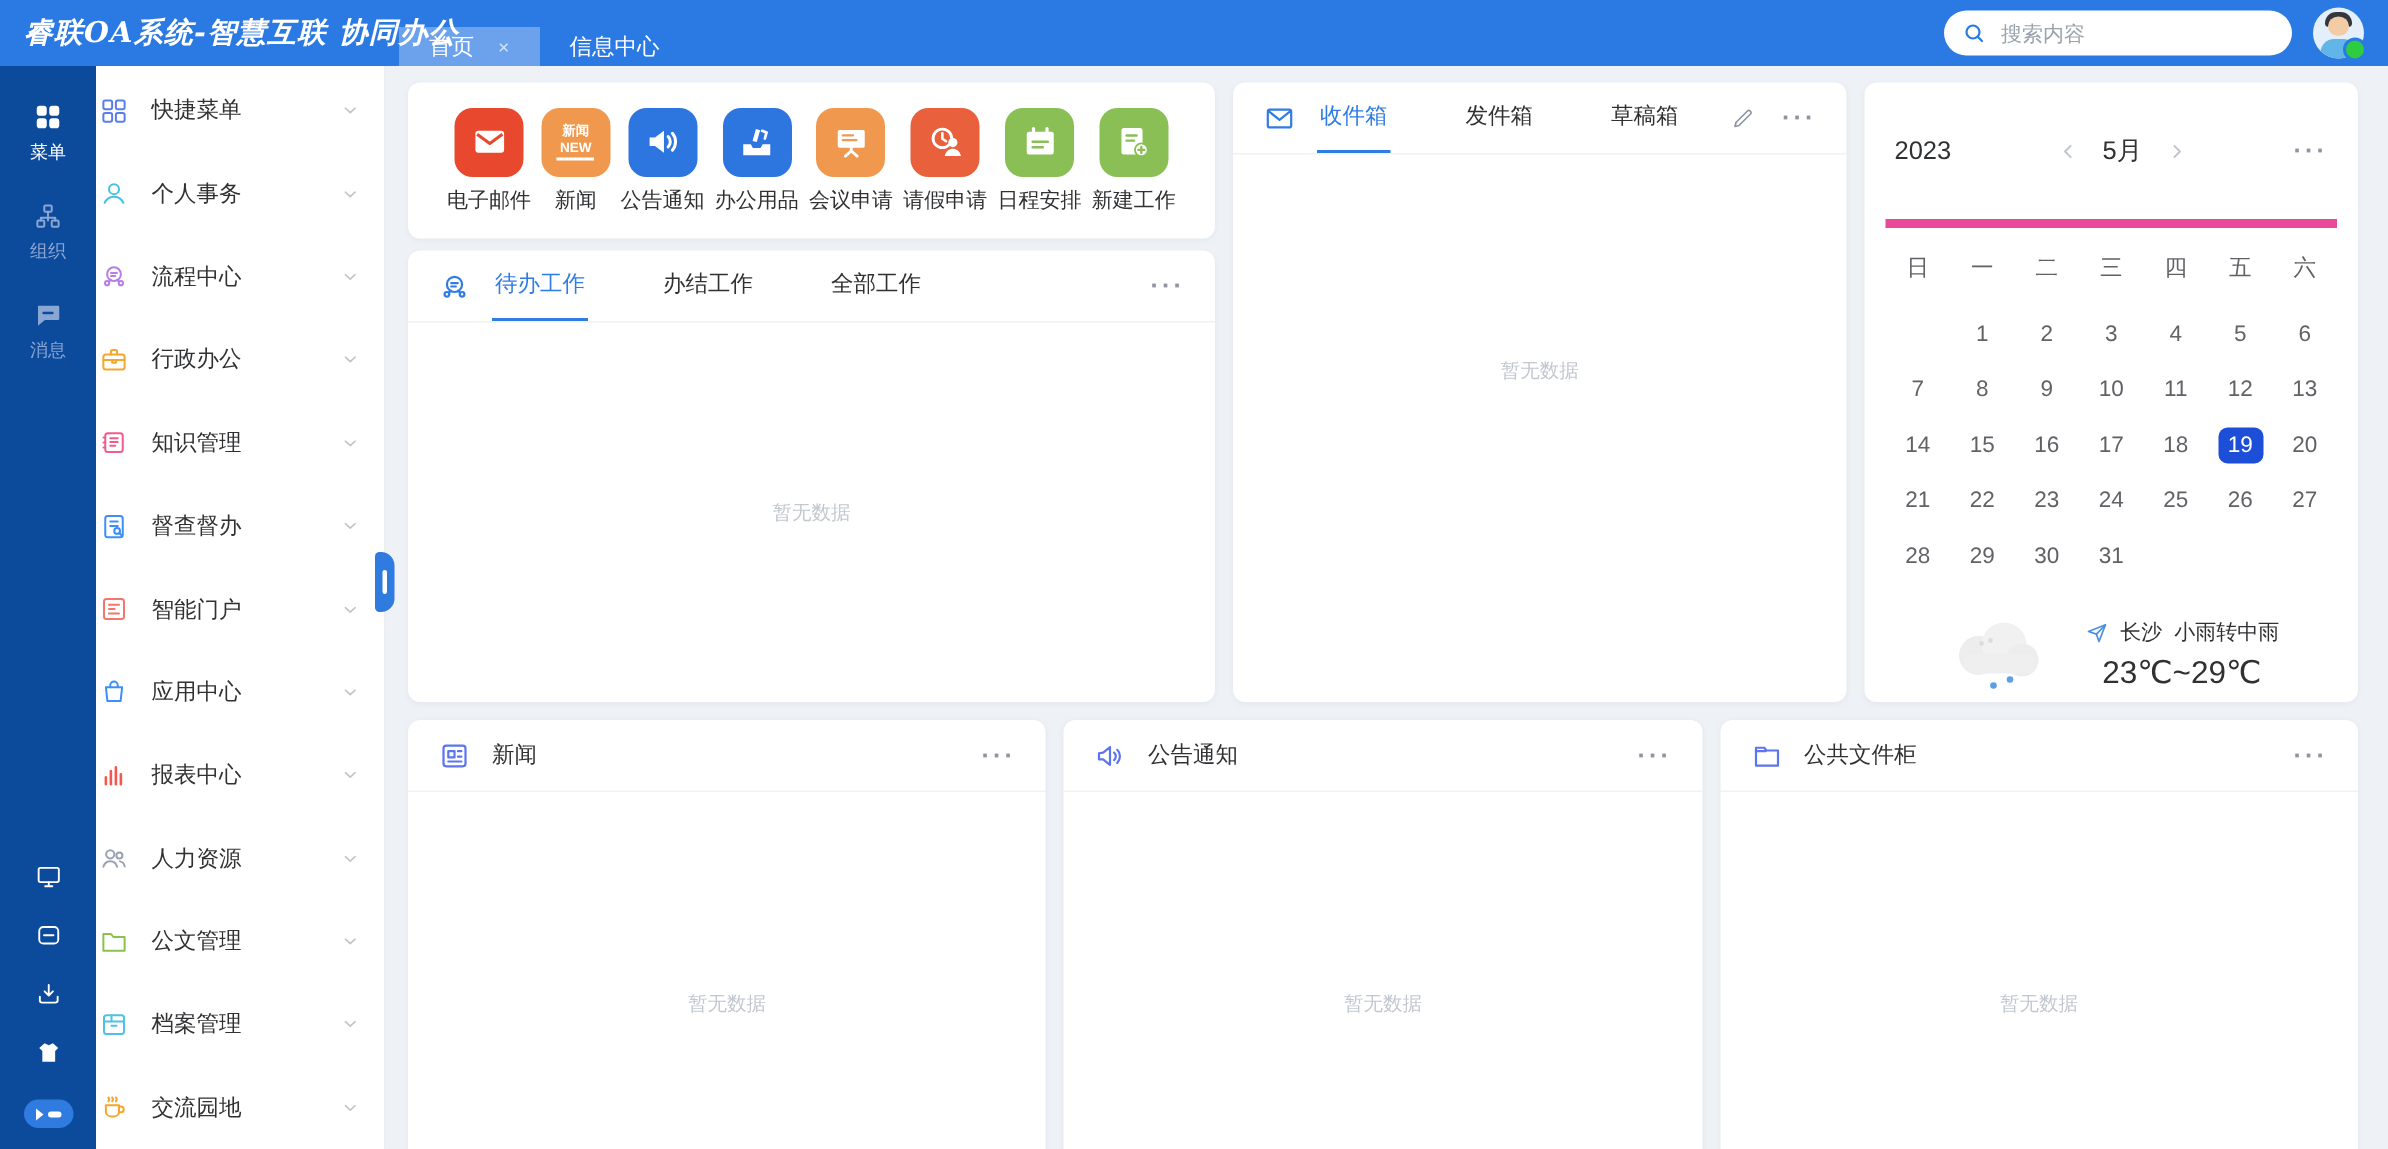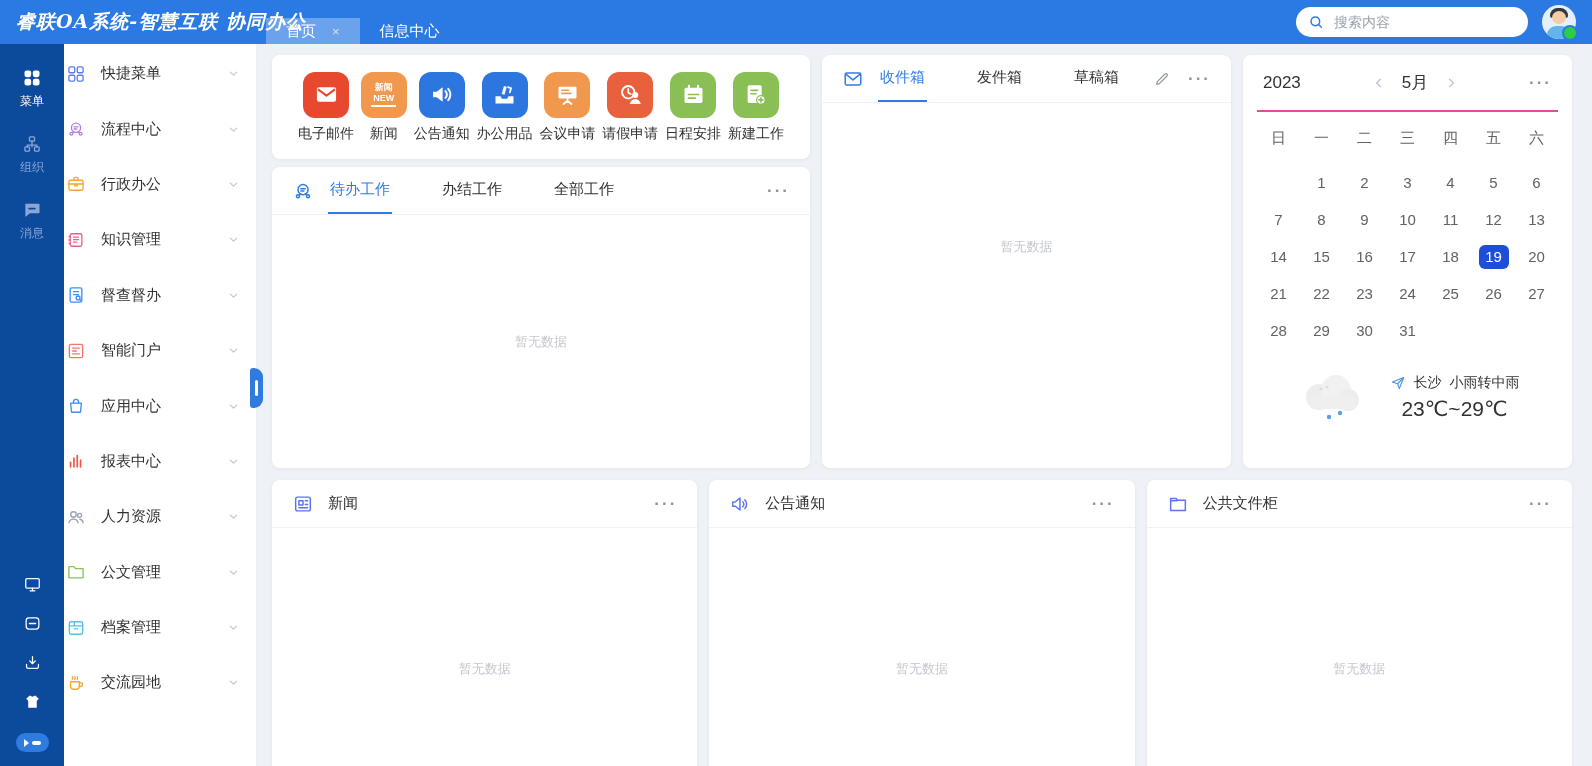--- a/index.html
+++ b/index.html
@@ -69,21 +69,21 @@
   .head-actions{margin-left:auto;display:flex;align-items:center;gap:18px;color:#8f94a3}
   .pencil{cursor:pointer}
   .pencil svg{width:16px;height:16px}
   .dots{cursor:pointer;font-weight:700;font-size:17px;letter-spacing:2px;line-height:1;color:#8f94a3}
   .dots::before{content:"\00B7\00B7\00B7"}
   .card-body{flex:1;display:flex;align-items:center;justify-content:center;color:#c3c7cf;font-size:13px}
   .mail-card{flex:1}
   .mail-card .card-body{align-items:flex-start;padding-top:135px}
   
   .cal-card{width:301px;display:flex;flex-direction:column;padding:0 14px}
-  .cal-head{height:55px;display:flex;align-items:center;border-bottom:2px solid #ec4899;padding:0 6px;flex:none}
+  .cal-head{height:55px;display:flex;align-items:center;border-bottom:6px solid #ec4899;padding:18px 6px;flex:none}
   .cal-year{font-size:17px;color:#303133}
   .cal-nav{flex:1;display:flex;align-items:center;justify-content:center;gap:16px}
   .cal-arrow{color:#c0c4cc;cursor:pointer}
   .cal-arrow svg{width:14px;height:14px}
   .cal-month{font-size:17px;color:#303133}
   .cal-grid{display:grid;grid-template-columns:repeat(7,1fr);padding-top:8px}
   .cal-wd{height:36px;display:flex;align-items:center;justify-content:center;font-size:15px;color:#606266}
   .cal-day{height:37px;display:flex;align-items:center;justify-content:center;cursor:pointer}
   .cal-day span{min-width:30px;height:24px;display:flex;align-items:center;justify-content:center;border-radius:6px;font-size:15px;color:#606266}
   .cal-day.selected span{background:#1d4ed8;color:#fff}
@@ -220,20 +220,32 @@
           <rect x="3.5" y="13.5" width="7" height="7" rx="1.5"></rect>
           <rect x="13.5" y="13.5" width="7" height="7" rx="1.5"></rect>
         </svg>
       </span>
       <span class="si-label">快捷菜单</span>
       <svg class="chev" viewBox="0 0 24 24" fill="none" stroke="currentColor" stroke-width="2" stroke-linecap="round" stroke-linejoin="round">
         <path d="M6 9.5l6 5.5 6-5.5"></path>
       </svg>
     </div>
 
+    <div class="side-item">
+      <span class="si-icon" style="color: rgb(64, 195, 227);">
+        <svg viewBox="0 0 24 24" fill="none" stroke="currentColor" stroke-width="1.6" stroke-linecap="round" stroke-linejoin="round">
+          <circle cx="12" cy="8.5" r="4"></circle>
+          <path d="M4.5 19.5c1.6-3.8 5-5 7.5-5s5.9 1.2 7.5 5"></path>
+        </svg>
+      </span>
+      <span class="si-label">个人事务</span>
+      <svg class="chev" viewBox="0 0 24 24" fill="none" stroke="currentColor" stroke-width="2" stroke-linecap="round" stroke-linejoin="round">
+        <path d="M6 9.5l6 5.5 6-5.5"></path>
+      </svg>
+    </div>
 
     <div class="side-item">
       <span class="si-icon" style="color: rgb(181, 127, 230);">
         <svg viewBox="0 0 24 24" fill="none" stroke="currentColor" stroke-width="1.6" stroke-linecap="round" stroke-linejoin="round">
           <circle cx="12" cy="10.5" r="5.5"></circle>
           <path d="M9.6 9.5h4.8M9.6 12h3.4"></path>
           <circle cx="6.5" cy="17.7" r="1.7"></circle>
           <circle cx="17.5" cy="17.7" r="1.7"></circle>
           <path d="M8 16.6l1.4-1.6M16 16.6l-1.4-1.6"></path>
         </svg>

